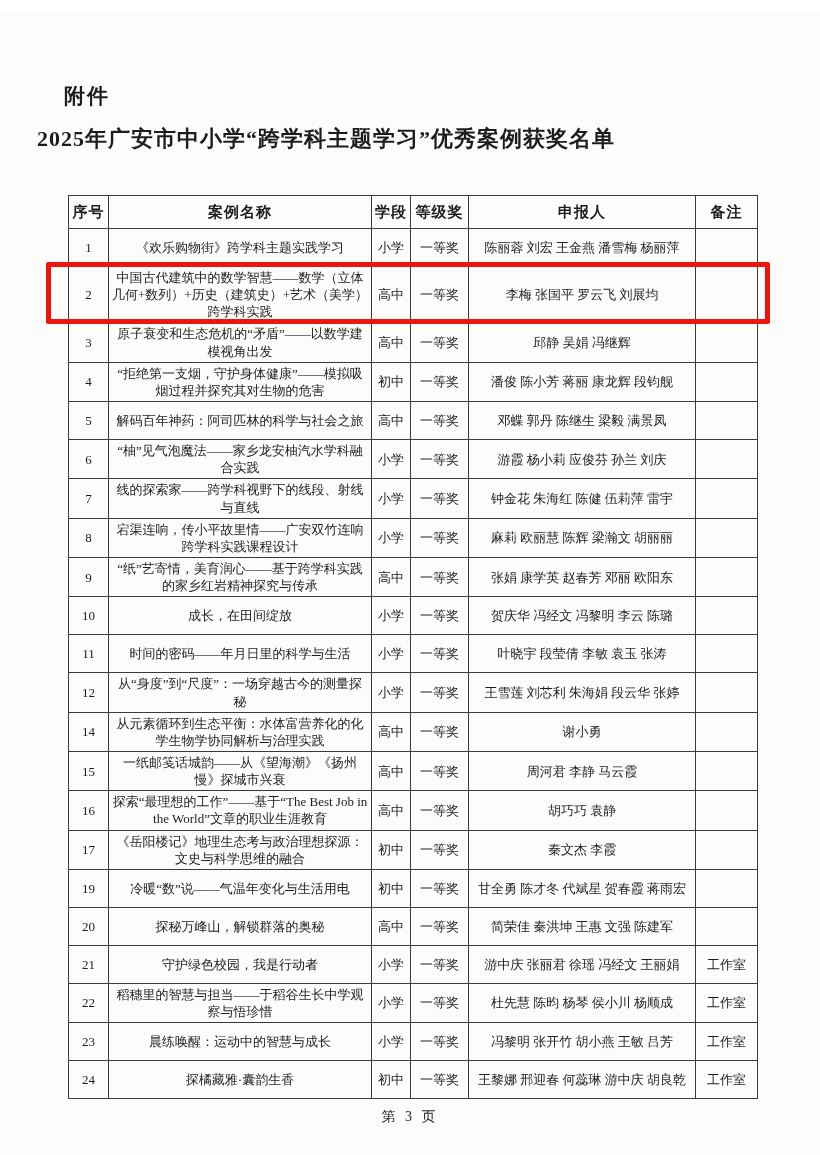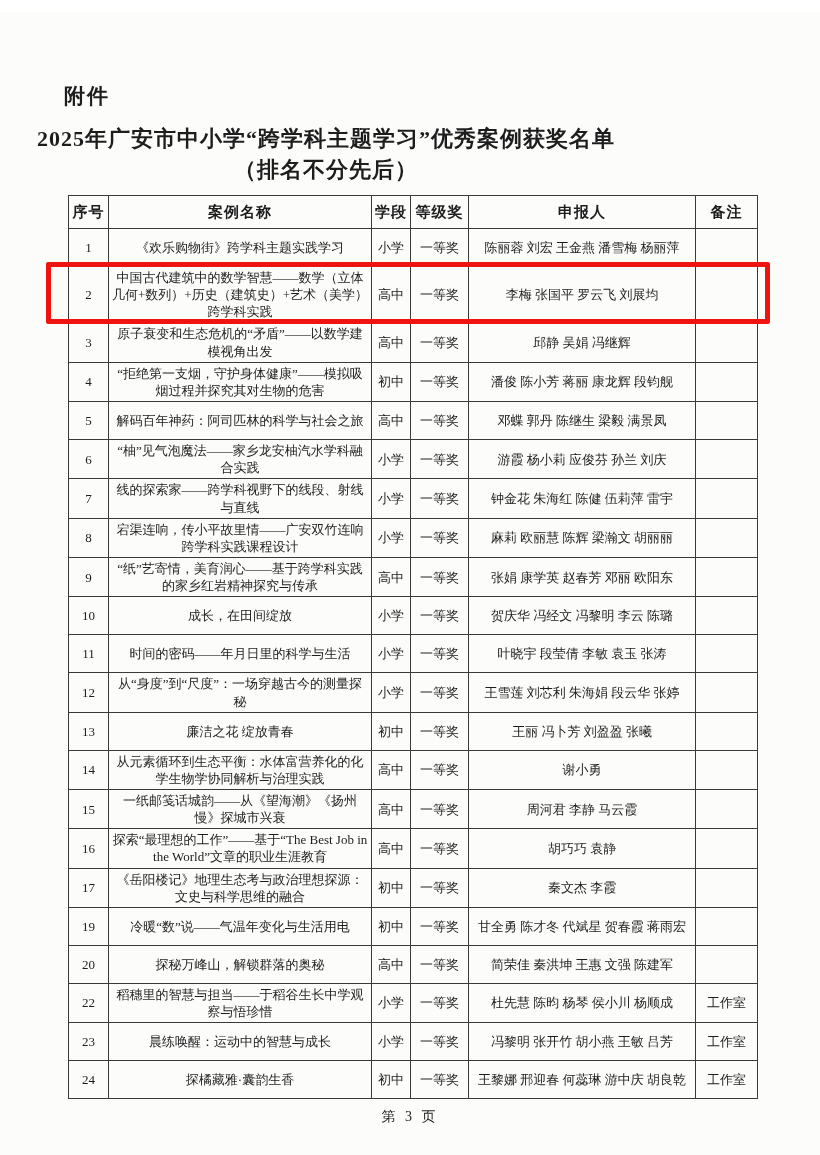--- a/index.html
+++ b/index.html
@@ -53,21 +53,20 @@
 </style>
 </head>
 <body>
 
 <div class="page">
 
   <div class="attachment-label">附件</div>
 
   <div class="doc-title">
     <div>2025年广安市中小学“跨学科主题学习”优秀案例获奖名单</div>
-    <div>（排名不分先后）</div>
   </div>
 
   <table class="awards">
     <colgroup>
       <col style="width:40px">
       <col style="width:263px">
       <col style="width:39px">
       <col style="width:58px">
       <col style="width:227px">
       <col style="width:62px">
@@ -173,28 +172,20 @@
         </tr>
         <tr>
           <td class="col-no">12</td>
           <td class="col-name">从“身度”到“尺度”：一场穿越古今的测量探秘</td>
           <td class="col-stage">小学</td>
           <td class="col-award">一等奖</td>
           <td class="col-applicants">王雪莲 刘芯利 朱海娟 段云华 张婷</td>
           <td class="col-note"></td>
         </tr>
         <tr>
-          <td class="col-no">13</td>
-          <td class="col-name">廉洁之花 绽放青春</td>
-          <td class="col-stage">初中</td>
-          <td class="col-award">一等奖</td>
-          <td class="col-applicants">王丽 冯卜芳 刘盈盈 张曦</td>
-          <td class="col-note"></td>
-        </tr>
-        <tr>
           <td class="col-no">14</td>
           <td class="col-name">从元素循环到生态平衡：水体富营养化的化学生物学协同解析与治理实践</td>
           <td class="col-stage">高中</td>
           <td class="col-award">一等奖</td>
           <td class="col-applicants">谢小勇</td>
           <td class="col-note"></td>
         </tr>
         <tr>
           <td class="col-no">15</td>
           <td class="col-name">一纸邮笺话城韵——从《望海潮》《扬州慢》探城市兴衰</td>
@@ -229,20 +220,28 @@
         </tr>
         <tr>
           <td class="col-no">20</td>
           <td class="col-name">探秘万峰山，解锁群落的奥秘</td>
           <td class="col-stage">高中</td>
           <td class="col-award">一等奖</td>
           <td class="col-applicants">简荣佳 秦洪坤 王惠 文强 陈建军</td>
           <td class="col-note"></td>
         </tr>
         <tr>
+          <td class="col-no">21</td>
+          <td class="col-name">守护绿色校园，我是行动者</td>
+          <td class="col-stage">小学</td>
+          <td class="col-award">一等奖</td>
+          <td class="col-applicants">游中庆 张丽君 徐瑶 冯经文 王丽娟</td>
+          <td class="col-note">工作室</td>
+        </tr>
+        <tr>
           <td class="col-no">22</td>
           <td class="col-name">稻穗里的智慧与担当——于稻谷生长中学观察与悟珍惜</td>
           <td class="col-stage">小学</td>
           <td class="col-award">一等奖</td>
           <td class="col-applicants">杜先慧 陈昀 杨琴 侯小川 杨顺成</td>
           <td class="col-note">工作室</td>
         </tr>
         <tr>
           <td class="col-no">23</td>
           <td class="col-name">晨练唤醒：运动中的智慧与成长</td>

